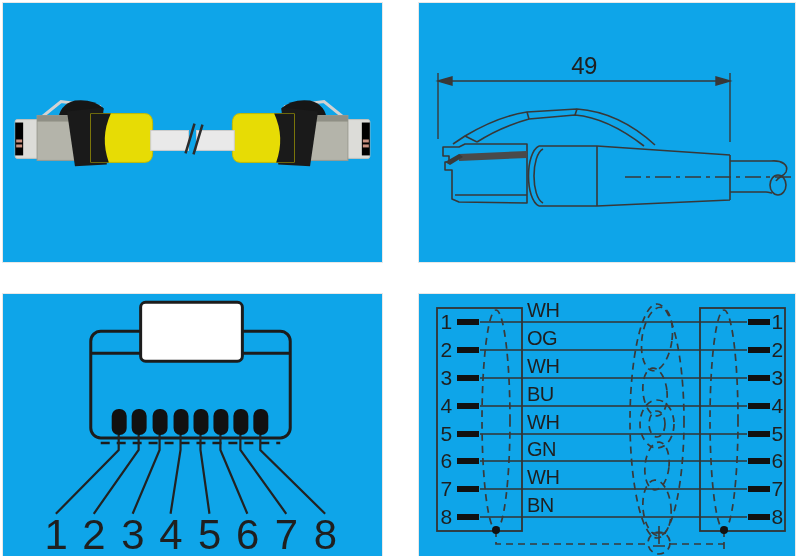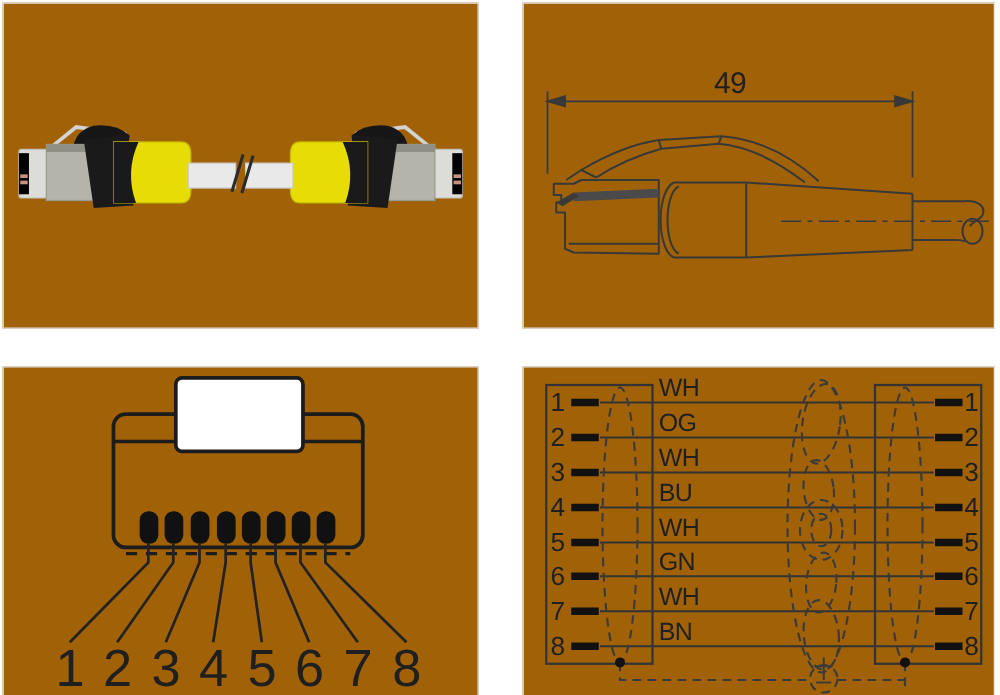--- a/index.html
+++ b/index.html
@@ -2,21 +2,21 @@
 <html><head>
 <meta charset="utf-8">
 <style>
   html,body{margin:0;padding:0;}
   body{
     width:800px;height:556px;overflow:hidden;background:#ffffff;
     font-family:"Liberation Sans","DejaVu Sans",sans-serif;
     position:relative;
   }
   .panel{
-    position:absolute;background:#a16207;border:1px solid #e8e8e8;
+    position:absolute;background:#0ea5e9;border:1px solid #e8e8e8;
     box-sizing:content-box;
   }
   #panel-photo   {left:2px;  top:2px;   width:379px;height:259px;}
   #panel-dim     {left:418px;top:2px;   width:376px;height:259px;}
   #panel-pinout  {left:2px;  top:293px; width:379px;height:270px;}
   #panel-wiring  {left:418px;top:293px; width:376px;height:270px;}
   svg{display:block;}
   text{fill:#1f1f1f;letter-spacing:-0.5px;}
 </style>
 </head>

